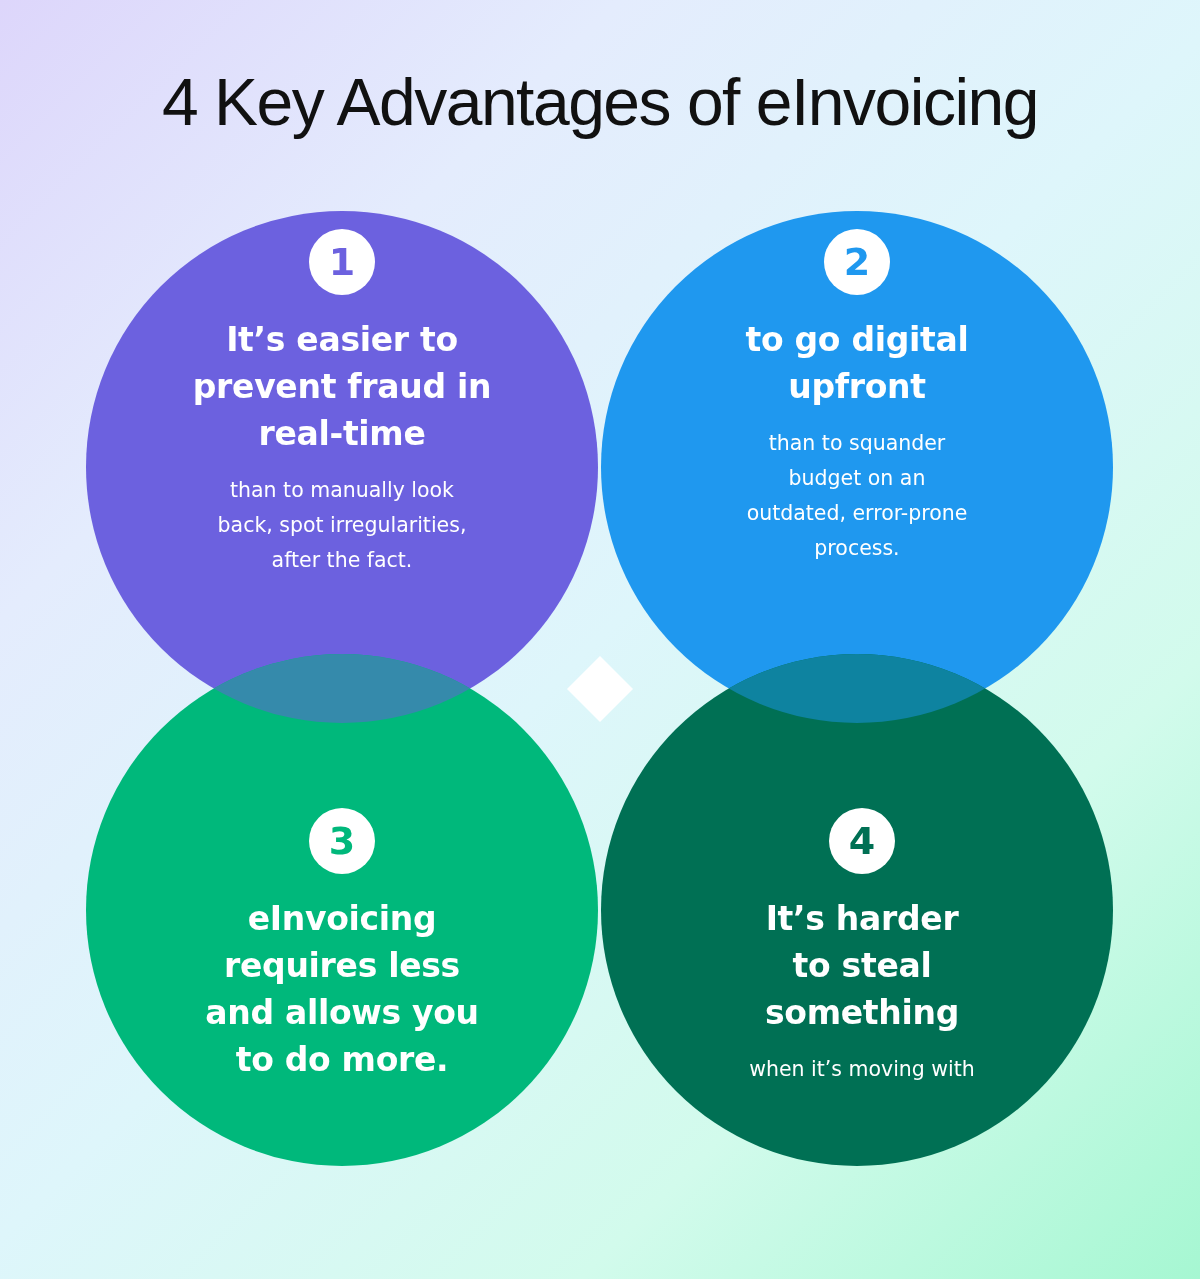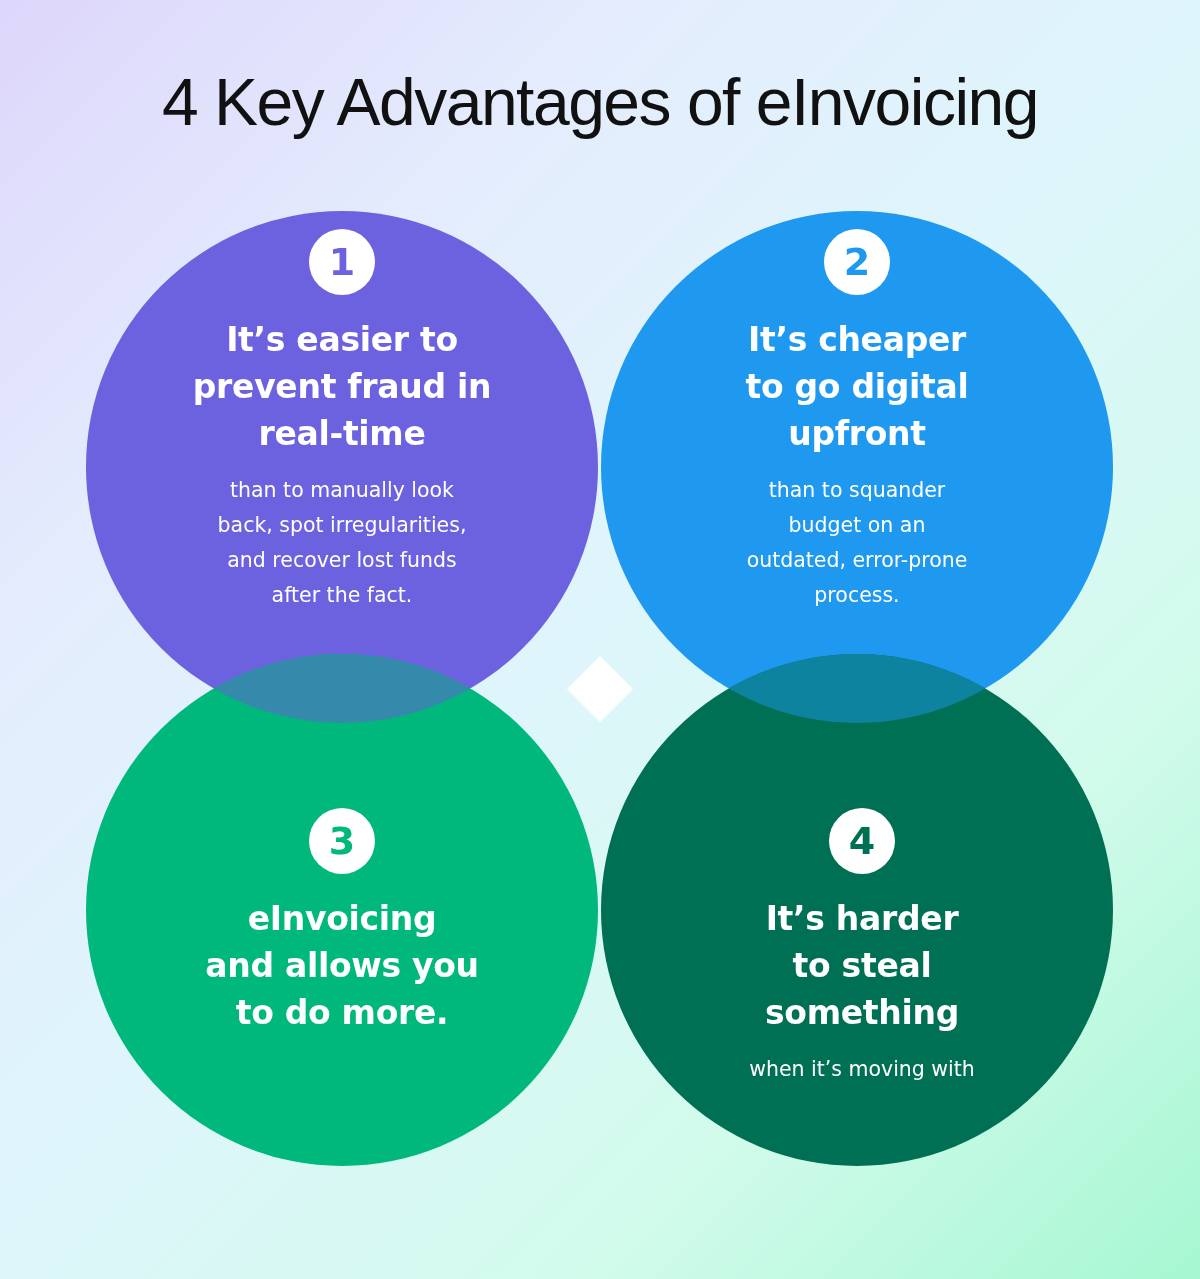--- a/index.html
+++ b/index.html
@@ -75,48 +75,47 @@
     <span>1</span>
   </div>
   <div class="headline">
     <span class="line">It’s easier to</span>
     <span class="line">prevent fraud in</span>
     <span class="line">real-time</span>
   </div>
   <div class="body">
     <span class="line">than to manually look</span>
     <span class="line">back, spot irregularities,</span>
-    <span class="line">and recover lost funds</span>
     <span class="line">after the fact.</span>
   </div>
 </div>
 
 <div class="panel" style="left:687px; top:229px;">
   <div class="badge" style="color:#1f98ef;">
     <span>2</span>
   </div>
   <div class="headline">
-    <span class="line">It’s cheaper</span>
     <span class="line">to go digital</span>
     <span class="line">upfront</span>
   </div>
   <div class="body">
     <span class="line">than to squander</span>
     <span class="line">budget on an</span>
     <span class="line">outdated, error-prone</span>
     <span class="line">process.</span>
   </div>
 </div>
 
 <div class="panel" style="left:172px; top:808px;">
   <div class="badge" style="color:#00b87b;">
     <span>3</span>
   </div>
   <div class="headline">
     <span class="line">eInvoicing</span>
+    <span class="line">requires less</span>
     <span class="line">and allows you</span>
     <span class="line">to do more.</span>
   </div>
 </div>
 
 <div class="panel" style="left:692px; top:808px;">
   <div class="badge" style="color:#007054;">
     <span>4</span>
   </div>
   <div class="headline">

